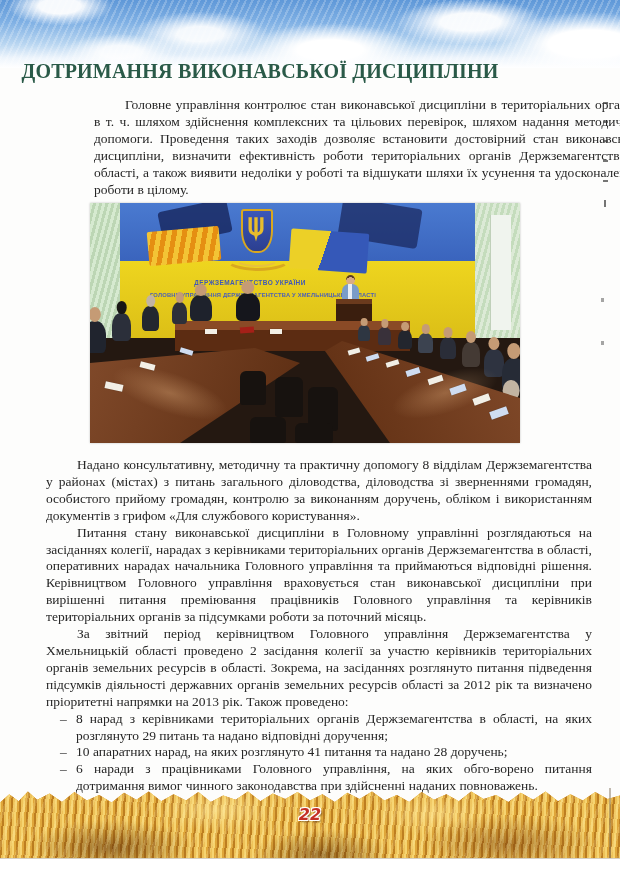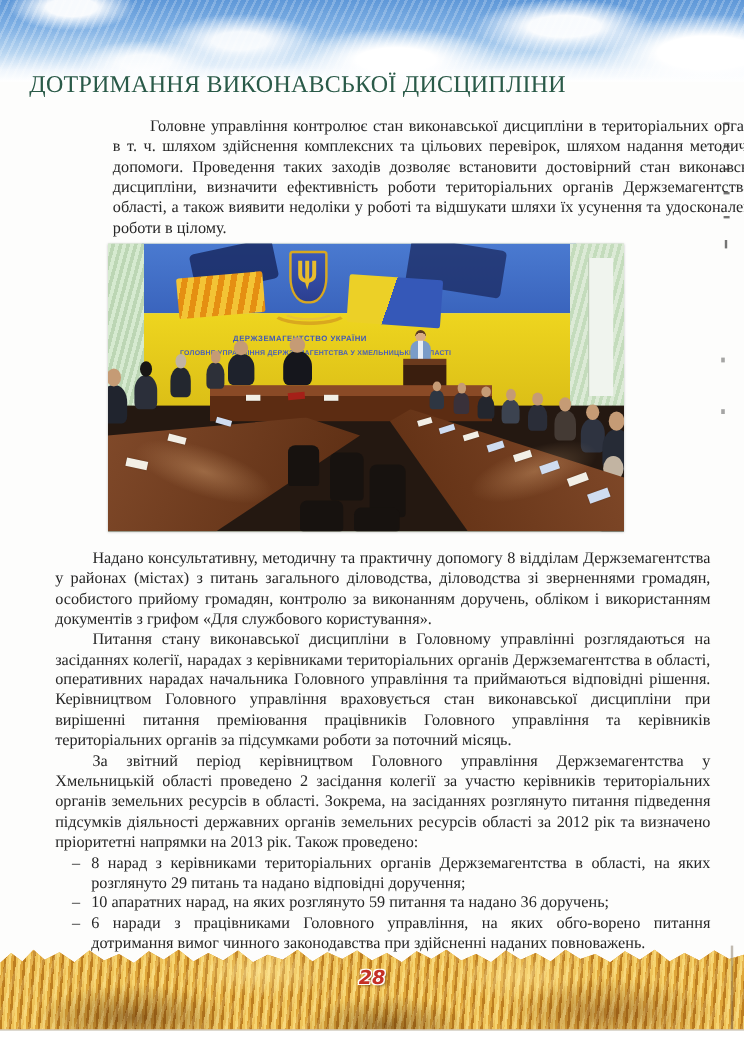--- a/index.html
+++ b/index.html
@@ -14,22 +14,22 @@
       radial-gradient(110px 34px at 330px 50px, #ffffff 30%, transparent 78%),
       radial-gradient(100px 30px at 470px 22px, rgba(255,255,255,.95) 30%, transparent 75%),
       radial-gradient(120px 40px at 590px 44px, #ffffff 35%, transparent 80%),
       radial-gradient(80px 26px at 120px 52px, rgba(255,255,255,.85) 25%, transparent 70%),
       linear-gradient(180deg,#5f98d8 0px,#7fb0e4 22px,#b9d6f1 44px,#eef5fc 58px,#ffffff 68px);}
   .sky::after{content:"";position:absolute;inset:0;
       background:repeating-linear-gradient(115deg, rgba(255,255,255,.22) 0 2px, transparent 2px 6px);}
 
   
   .title{position:absolute;left:0;top:60px;width:496px;margin:0;text-align:center;
-     font-size:20px;font-weight:normal;color:#2a5a48;letter-spacing:.2px;
-     font-family:"Liberation Serif",serif;}
+     font-size:20px;font-weight:bold;color:#2a5a48;letter-spacing:.2px;
+     font-family:"Liberation Serif",serif;padding-left:12px;}
 
   
   .text-block{position:absolute;left:46px;width:546px;font-size:13.5px;line-height:16.9px;
      text-align:justify;color:#262626;}
   .tb1{top:97px;margin-left:48px;}
   .tb2{top:457px;}
   .text-block p{margin:0;text-indent:31px;}
 
   .bullets{margin-left:14px;}
   .bullet-item{display:flex;}
@@ -213,32 +213,32 @@
     <p>Надано консультативну, методичну та практичну допомогу 8 відділам Держземагентства у районах (містах) з питань загального діловодства, діловодства зі зверненнями громадян, особистого прийому громадян, контролю за виконанням доручень, обліком і використанням документів з грифом «Для службового користування».</p>
     <p>Питання стану виконавської дисципліни в Головному управлінні розглядаються на засіданнях колегії, нарадах з керівниками територіальних органів Держземагентства в області, оперативних нарадах начальника Головного управління та приймаються відповідні рішення. Керівництвом Головного управління враховується стан виконавської дисципліни при вирішенні питання преміювання працівників Головного управління та керівників територіальних органів за підсумками роботи за поточний місяць.</p>
     <p>За звітний період керівництвом Головного управління Держземагентства у Хмельницькій області проведено 2 засідання колегії за участю керівників територіальних органів земельних ресурсів в області. Зокрема, на засіданнях розглянуто питання підведення підсумків діяльності державних органів земельних ресурсів області за 2012 рік та визначено пріоритетні напрямки на 2013 рік. Також проведено:</p>
     <div class="bullets">
       <div class="bullet-item">
         <span class="bullet-marker">–</span>
         <span class="bullet-text">8 нарад з керівниками територіальних органів Держземагентства в області, на яких розглянуто 29 питань та надано відповідні доручення;</span>
       </div>
       <div class="bullet-item">
         <span class="bullet-marker">–</span>
-        <span class="bullet-text">10 апаратних нарад, на яких розглянуто 59 питання та надано 36 доручень;</span>
+        <span class="bullet-text">10 апаратних нарад, на яких розглянуто 41 питання та надано 28 доручень;</span>
       </div>
       <div class="bullet-item">
         <span class="bullet-marker">–</span>
         <span class="bullet-text">6 наради з працівниками Головного управління, на яких обго-ворено питання дотримання вимог чинного законодавства при здійсненні наданих повноважень.</span>
       </div>
     </div>
   </div>
 
   <div class="wheat"></div>
   <div class="wheat-seam"></div>
-  <div class="page-number">28</div>
+  <div class="page-number">22</div>
   <div class="bottom-strip"></div>
 
   <div class="mark" style="left:603px;top:102px;width:5px;height:2px;"></div>
   <div class="mark" style="left:603px;top:121px;width:5px;height:2px;"></div>
   <div class="mark" style="left:603px;top:140px;width:5px;height:2px;"></div>
   <div class="mark" style="left:603px;top:160px;width:5px;height:2px;"></div>
   <div class="mark" style="left:603px;top:180px;width:5px;height:2px;"></div>
   <div class="mark" style="left:604px;top:200px;width:2px;height:7px;"></div>
   <div class="mark" style="left:601px;top:298px;width:3px;height:4px;opacity:.45;"></div>
   <div class="mark" style="left:601px;top:341px;width:3px;height:4px;opacity:.45;"></div>

